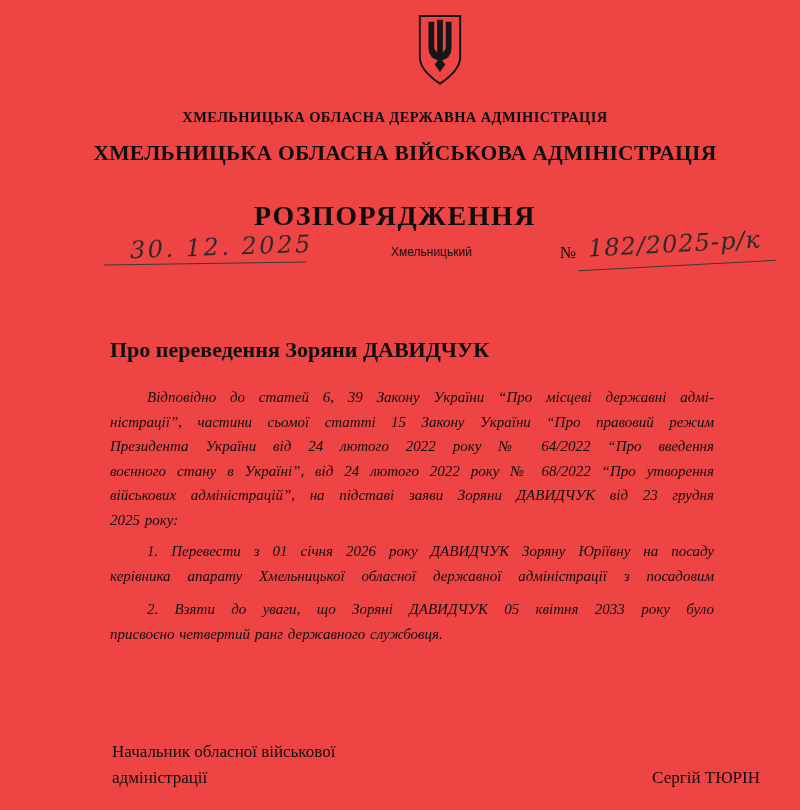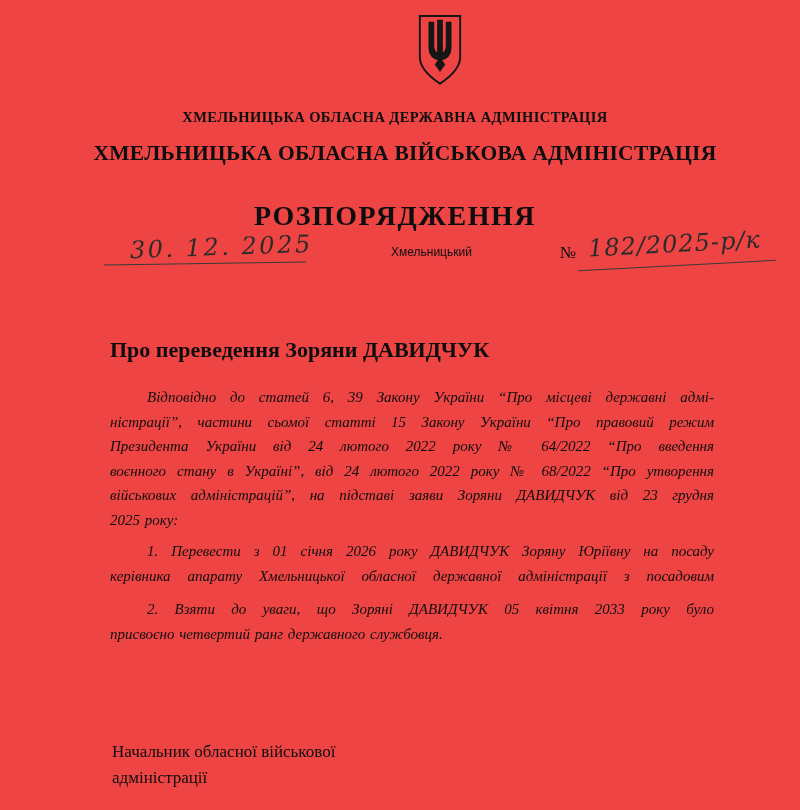--- a/index.html
+++ b/index.html
@@ -166,15 +166,16 @@
       <div class="line first">2. Взяти до уваги, що Зоряні ДАВИДЧУК 05 квітня 2033 року було</div>
       <div class="line last">присвоєно четвертий ранг державного службовця.</div>
     </div>
   </div>
 
   <div class="signature">
     <div class="sig-left">
       <div>Начальник обласної військової</div>
       <div>адміністрації</div>
     </div>
+    <div class="sig-right">Сергій ТЮРІН</div>
   </div>
 
 </div>
 
 </body></html>

